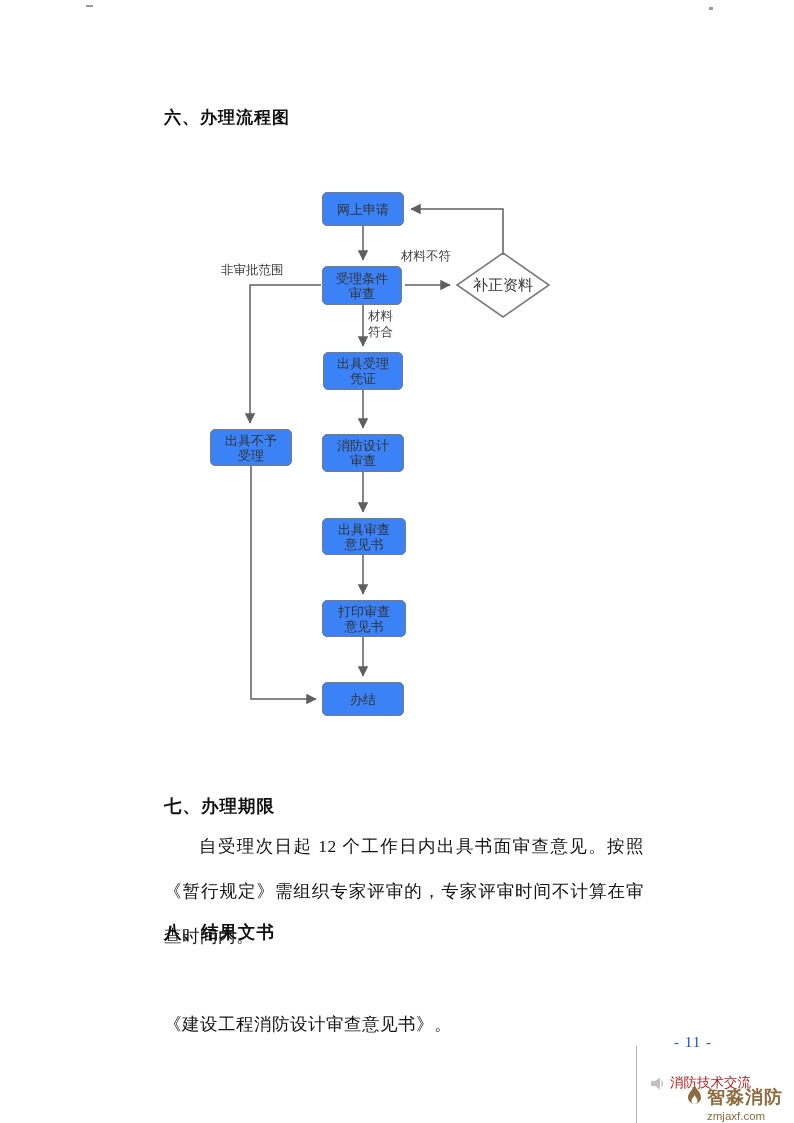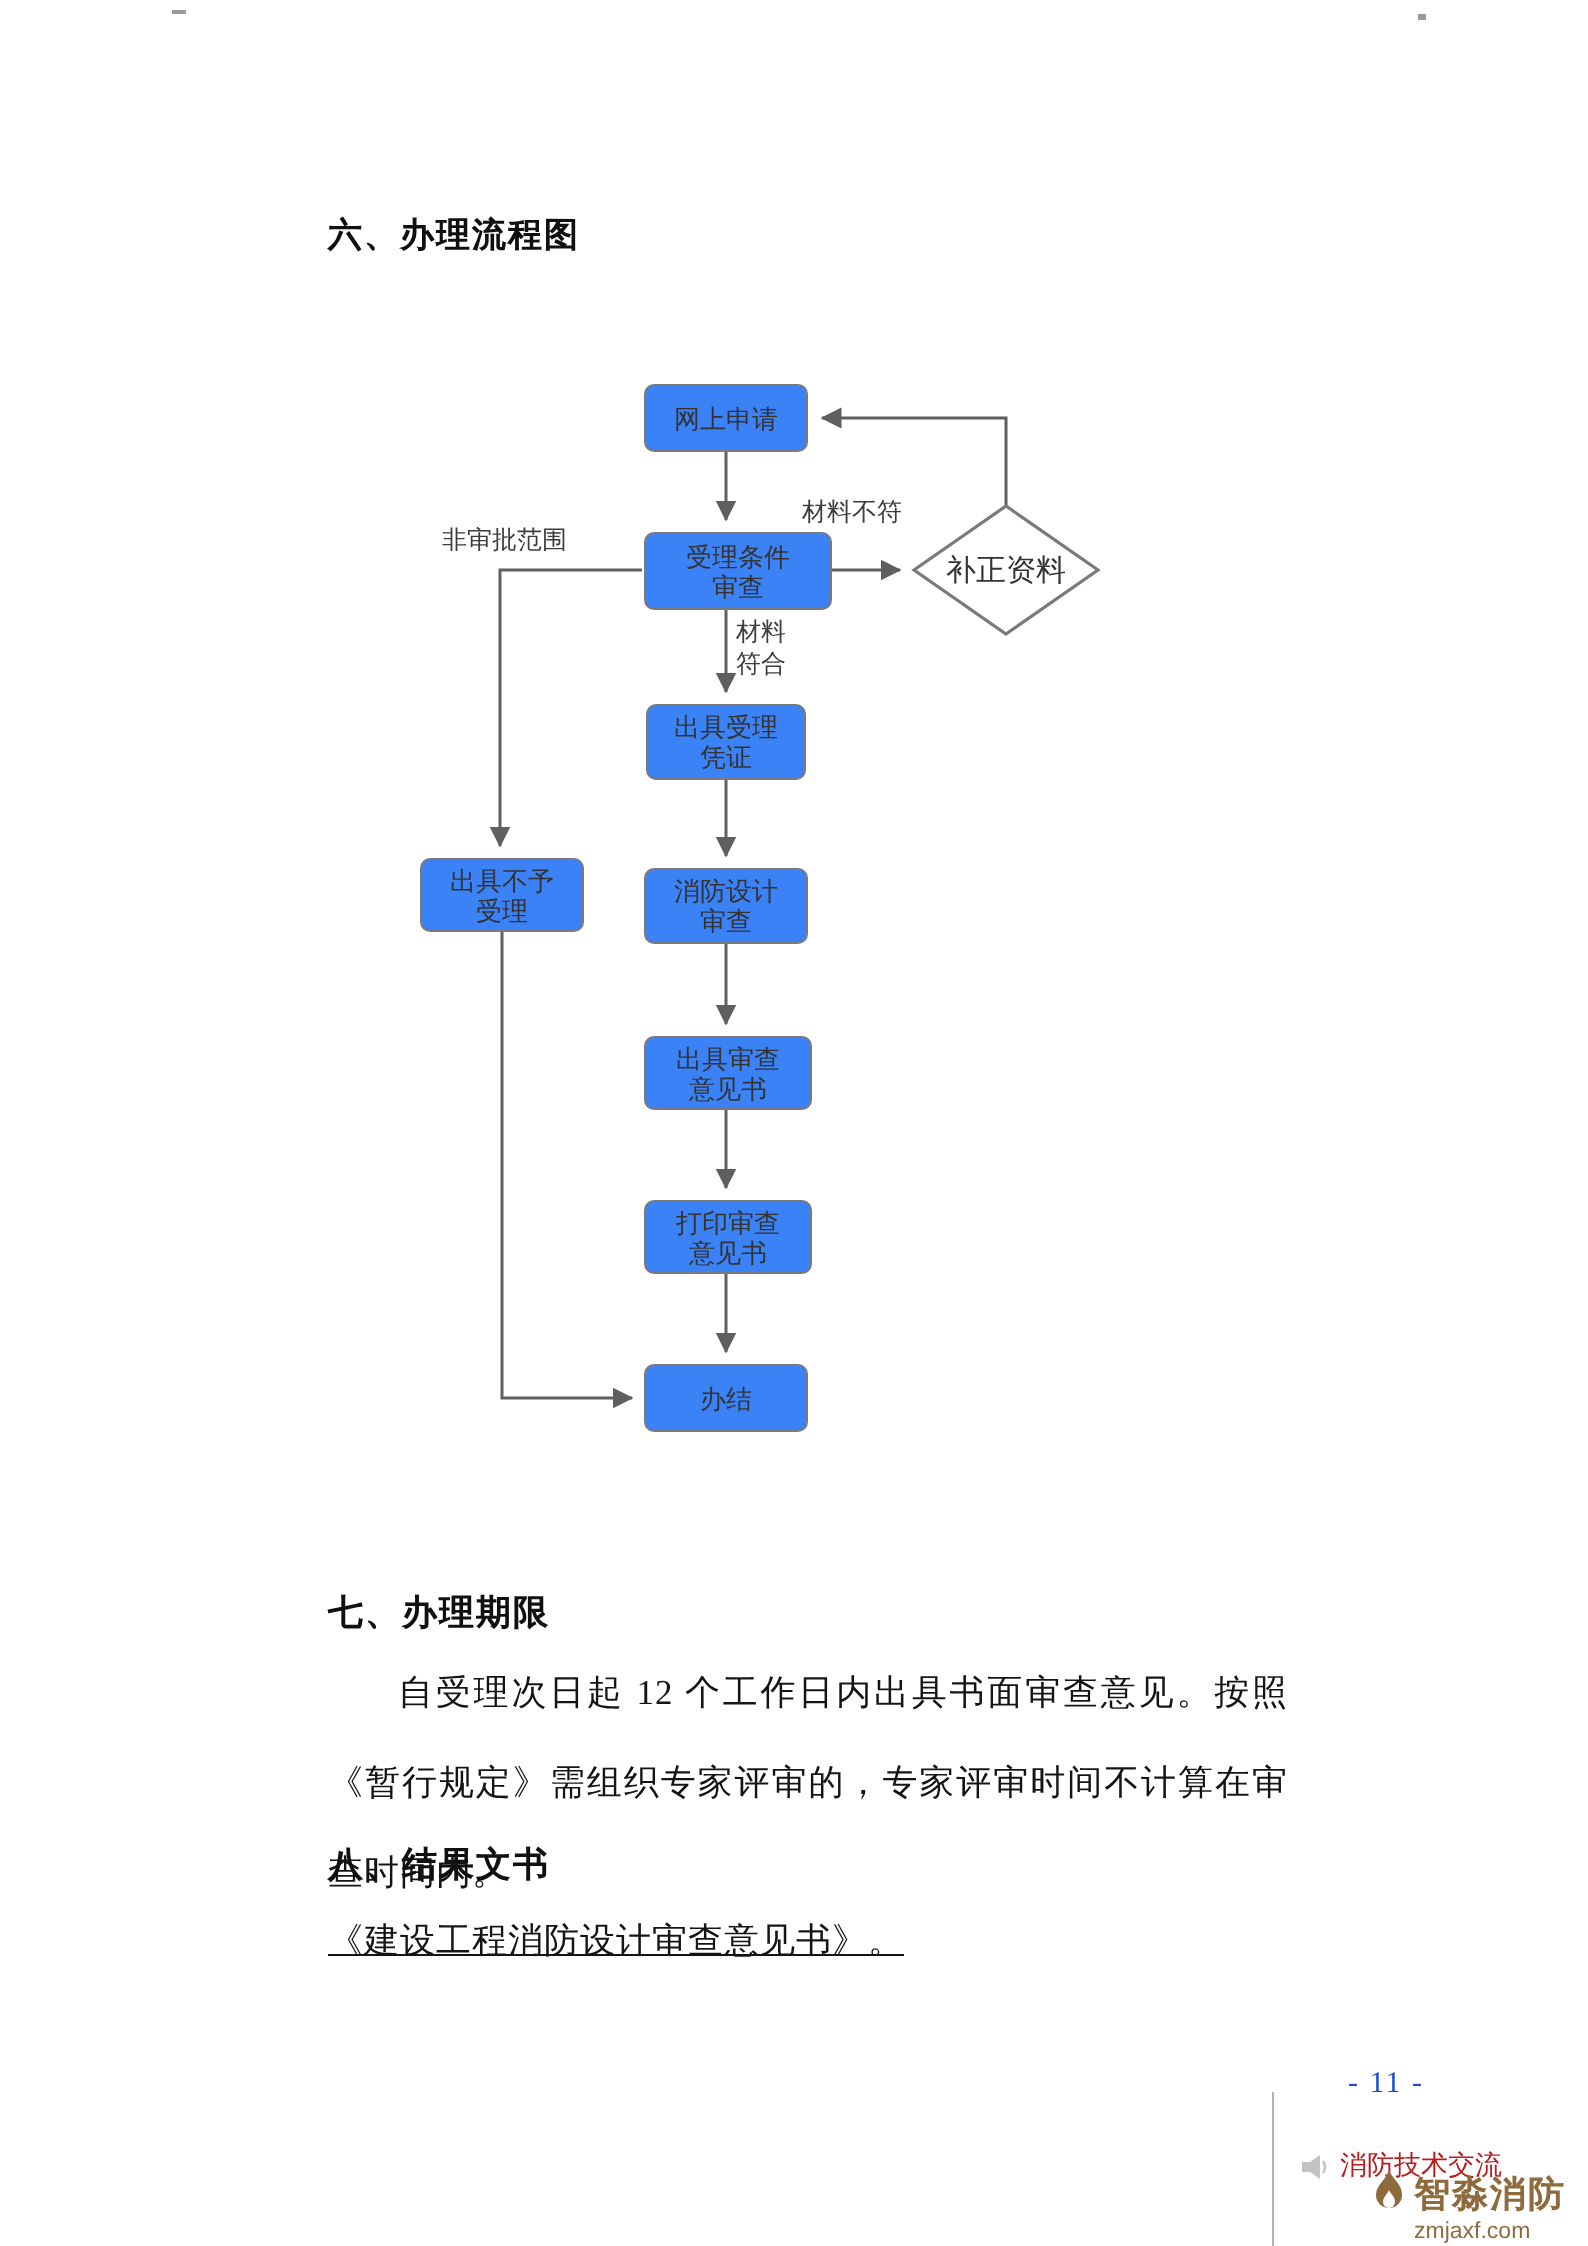--- a/index.html
+++ b/index.html
@@ -140,21 +140,21 @@
       <path d="M363,637 L363,676" marker-end="url(#ah)"></path>
       <path d="M251,466 L251,699 L316,699" marker-end="url(#ah)"></path>
     </g>
     <polygon points="503,253 549,285 503,317 457,285" fill="#ffffff" stroke="#7a7a7a" stroke-width="1.6"></polygon>
   </svg>
 
   <div class="flow-node" style="left:322px; top:192px; width:82px; height:34px;">
     <span>网上申请</span>
   </div>
 
-  <div class="flow-node" style="left:322px; top:266px; width:94px; height:39px;">
+  <div class="flow-node" style="left:322px; top:266px; width:80px; height:39px;">
     <span>受理条件</span>
     <span>审查</span>
   </div>
 
   <div class="diamond-label" style="left:457px; top:253px; width:92px; height:64px;">
     <span>补正资料</span>
   </div>
 
   <div class="flow-node" style="left:323px; top:352px; width:80px; height:38px;">
     <span>出具受理</span>
@@ -189,21 +189,21 @@
   <div class="edge-label" style="left:221px; top:262px;">非审批范围</div>
   <div class="edge-label" style="left:368px; top:308px;">
     <div>材料</div>
     <div>符合</div>
   </div>
 
   <div class="doc-heading" style="left:164px; top:794px; font-size:17.5px;">七、办理期限</div>
   <div class="doc-para para-justify" style="left:164px; top:824px;">自受理次日起 12 个工作日内出具书面审查意见。按照《暂行规定》需组织专家评审的，专家评审时间不计算在审查时间内。</div>
 
   <div class="doc-heading" style="left:164px; top:920px; font-size:17.5px;">八、结果文书</div>
-  <div class="doc-para" style="left:164px; top:958px;text-decoration:underline;">《建设工程消防设计审查意见书》。</div>
+  <div class="doc-para" style="left:164px; top:1012px;">《建设工程消防设计审查意见书》。</div>
 
   <div class="page-number" style="left:674px; top:1034px;">- 11 -</div>
 
   <div class="edge-vline" style="left:636px; top:1046px; height:77px;"></div>
 
   <div class="wm-channel" style="left:650px; top:1074px;">
     <svg width="15" height="13" viewBox="0 0 15 13">
       <path d="M1,4 L5,4 L10,0.5 L10,12.5 L5,9 L1,9 Z" fill="#c2c2c2"></path>
       <path d="M11.5,3.5 Q13.5,6.5 11.5,9.5" stroke="#c2c2c2" stroke-width="1.2" fill="none"></path>
     </svg>

